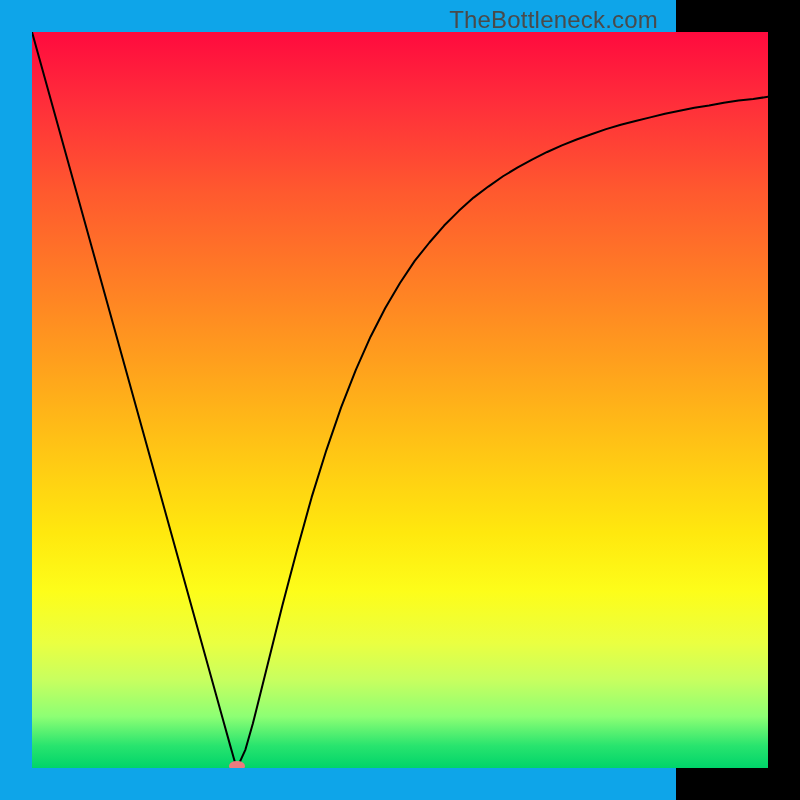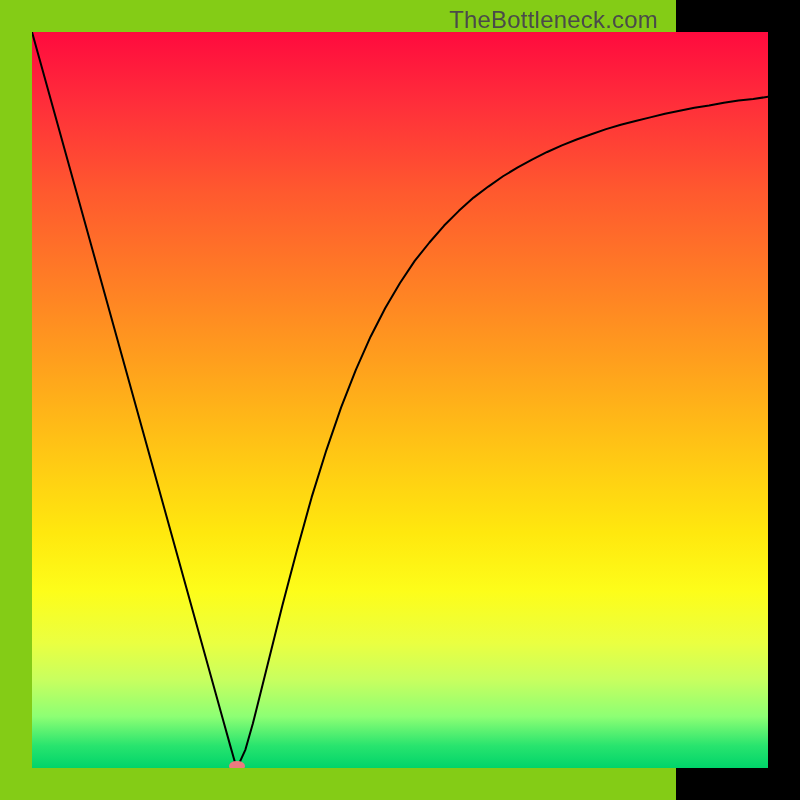--- a/index.html
+++ b/index.html
@@ -1,19 +1,19 @@
 <!DOCTYPE html>
 <html><head>
 <meta charset="utf-8">
 <style>
   * { margin: 0; padding: 0; box-sizing: border-box; }
   html, body { width: 800px; height: 800px; overflow: hidden; background: #000; }
   .frame {
     width: 676px; height: 800px;
-    background: #84cc16;
+    background: #0ea5e9;
     position: relative;
   }
   .watermark {
     position: absolute;
     top: 6px; right: 18px;
     font-family: Arial, Helvetica, sans-serif;
     font-size: 24px;
     color: #4a4a4a;
     letter-spacing: 0.2px;
     font-weight: 500;

